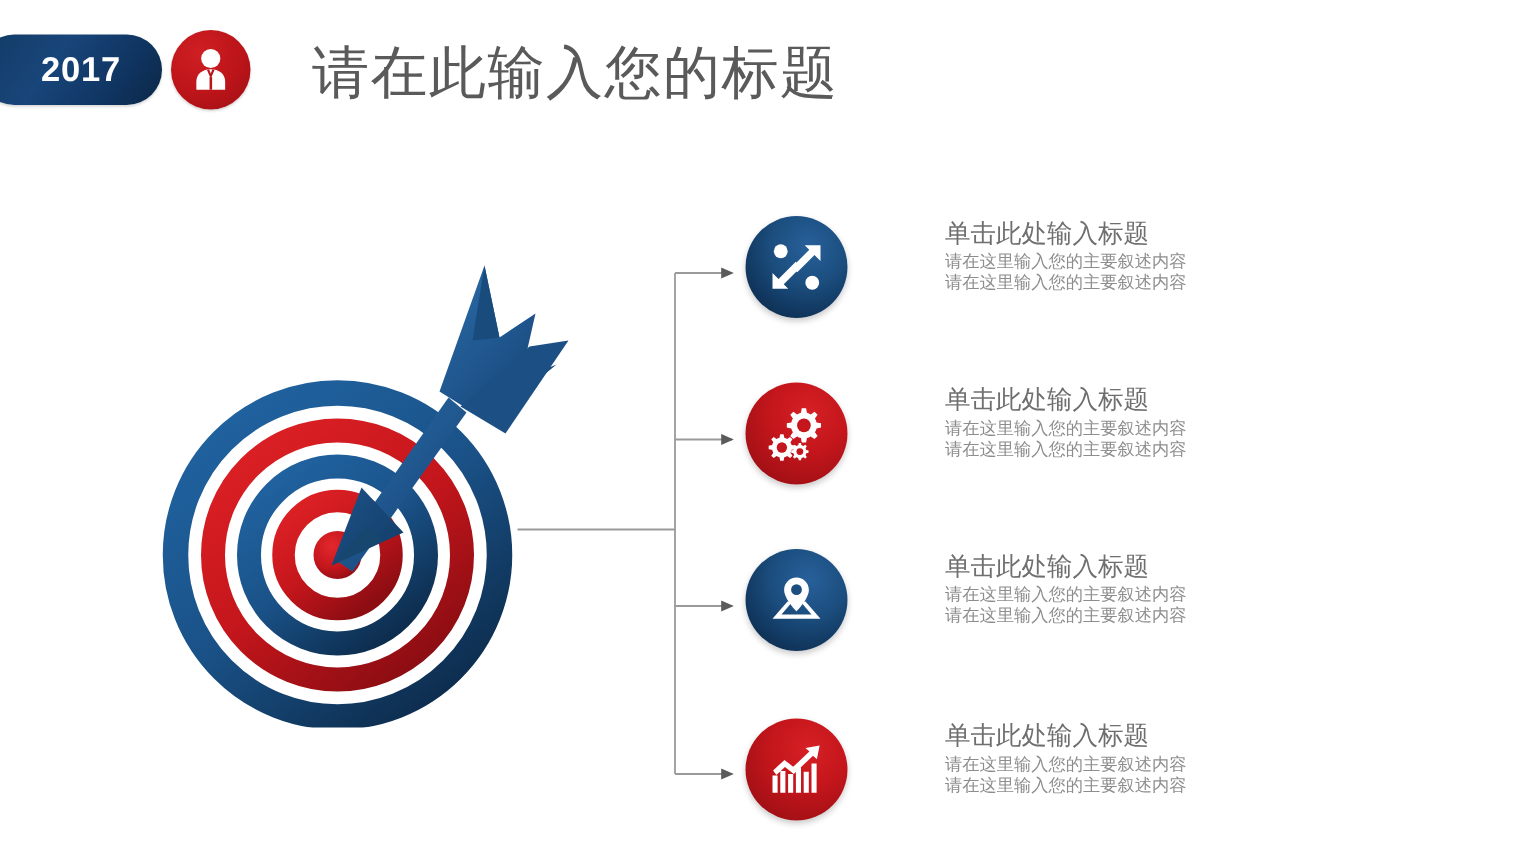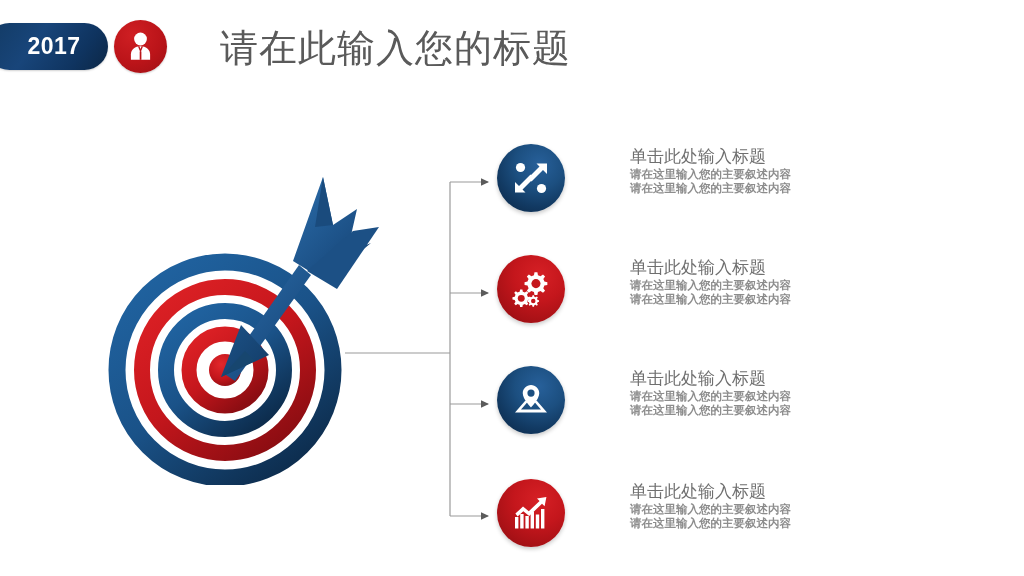--- a/index.html
+++ b/index.html
@@ -61,21 +61,21 @@
     background: radial-gradient(circle at 35% 28%, #cf1f23 0%, #bb1419 55%, #9d0f14 100%);
     box-shadow: 0 1px 2px rgba(0,0,0,0.2);
   }
   .person-badge svg {
     position: absolute;
     left: 13px;
     top: 11px;
   }
   .page-title {
     position: absolute;
-    left: 220px;
+    left: 208px;
     top: 23px;
     font-size: 38px;
     color: #5a5a5a;
     letter-spacing: 1px;
     font-family: "DejaVu Sans", sans-serif;
     white-space: nowrap;
   }
 
   
   .target-wrap {
@@ -135,21 +135,20 @@
     line-height: 21px;
     font-family: "DejaVu Sans", sans-serif;
     white-space: nowrap;
   }
   .item-desc {
     font-size: 11.5px;
     color: #8d8d8d;
     line-height: 14px;
     font-family: "DejaVu Sans", sans-serif;
     white-space: nowrap;
-    font-weight: bold;
   }
 </style>
 </head>
 <body>
 
 <div class="header">
 
   <div class="year-badge">
     <div class="year-badge-text">2017</div>
   </div>

